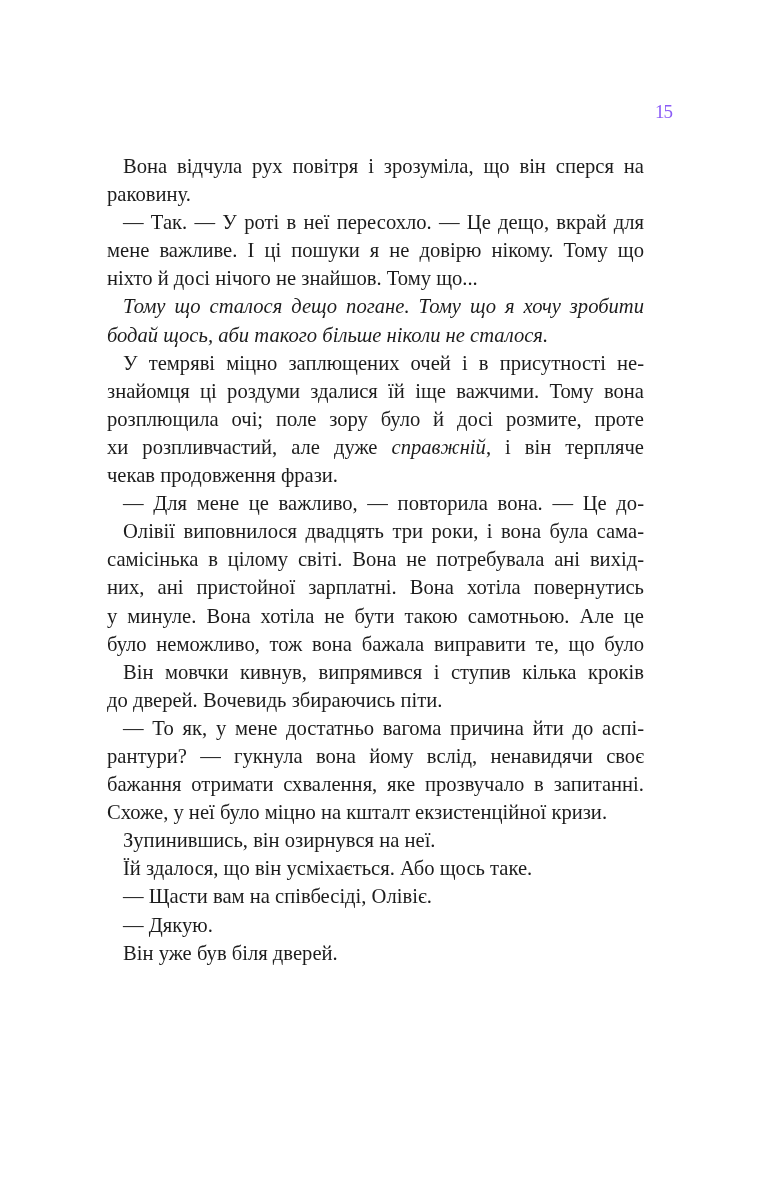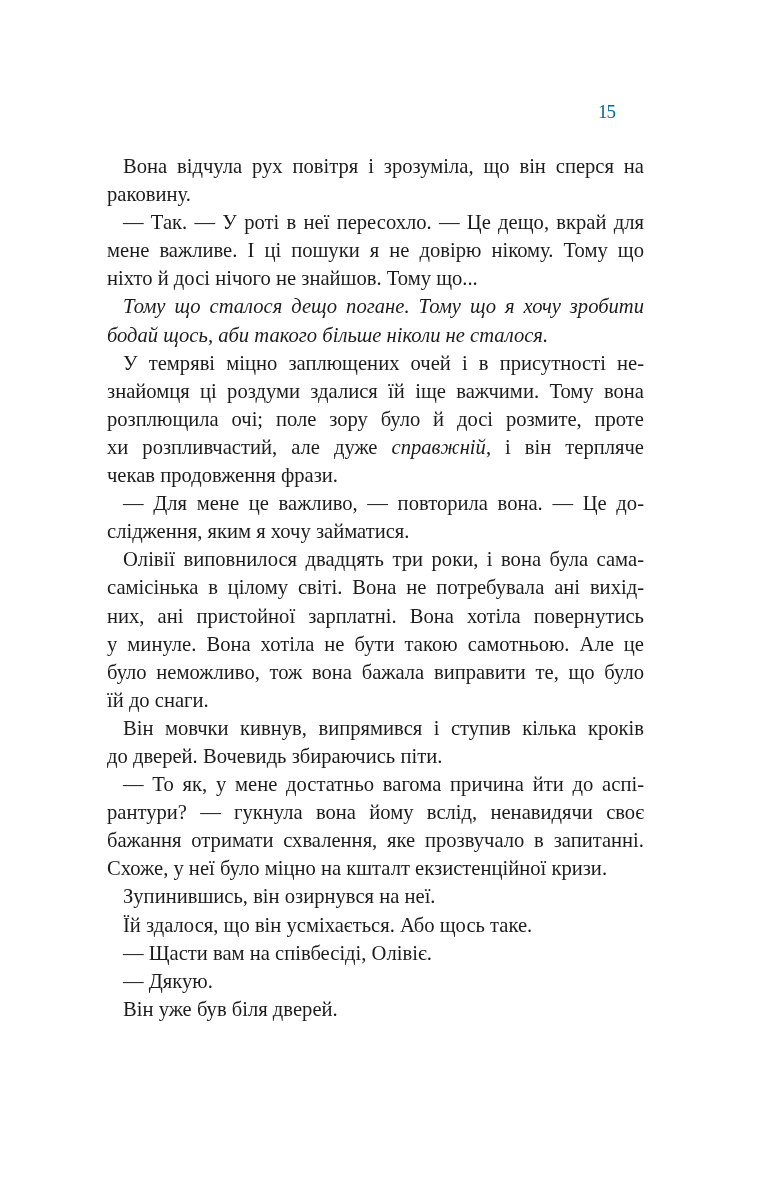--- a/index.html
+++ b/index.html
@@ -3,22 +3,22 @@
 <meta charset="utf-8">
 <style>
   html, body { margin: 0; padding: 0; }
   body {
     width: 765px; height: 1200px; background: #ffffff;
     position: relative; overflow: hidden;
     font-family: "Liberation Serif", "DejaVu Serif", serif;
     color: #1c1c1c;
   }
   .page-number {
-    position: absolute; top: 101px; left: 598px;
-    font-size: 19px; letter-spacing: -1px; color: #0369a1;
+    position: absolute; top: 101px; left: 655px;
+    font-size: 19px; letter-spacing: -1px; color: #8b5cf6;
   }
   .text-block {
     position: absolute; left: 107px; top: 152px; width: 537px;
     font-size: 20.6px; line-height: 28.1px;
   }
   .line {
     display: block; white-space: nowrap; height: 28.1px;
     text-align: justify; text-align-last: justify;
   }
   .line.last { text-align-last: left; }
@@ -38,27 +38,25 @@
       <div class="line">мене важливе. І ці пошуки я не довірю нікому. Тому що</div>
       <div class="line last">ніхто й досі нічого не знайшов. Тому що...</div>
       <div class="line indent italic">Тому що сталося дещо погане. Тому що я хочу зробити</div>
       <div class="line last italic">бодай щось, аби такого більше ніколи не сталося.</div>
       <div class="line indent">У темряві міцно заплющених очей і в присутності не-</div>
       <div class="line">знайомця ці роздуми здалися їй іще важчими. Тому вона</div>
       <div class="line">розплющила очі; поле зору було й досі розмите, проте</div>
       <div class="line"><span>хи розпливчастий, але дуже </span><span class="em">справжній</span><span>, і він терпляче</span></div>
       <div class="line last">чекав продовження фрази.</div>
       <div class="line indent">— Для мене це важливо, — повторила вона. — Це до-</div>
-      <div class="line last">слідження, яким я хочу займатися.</div>
       <div class="line indent">Олівії виповнилося двадцять три роки, і вона була сама-</div>
       <div class="line">самісінька в цілому світі. Вона не потребувала ані вихід-</div>
       <div class="line">них, ані пристойної зарплатні. Вона хотіла повернутись</div>
       <div class="line">у минуле. Вона хотіла не бути такою самотньою. Але це</div>
       <div class="line">було неможливо, тож вона бажала виправити те, що було</div>
-      <div class="line last">їй до снаги.</div>
       <div class="line indent">Він мовчки кивнув, випрямився і ступив кілька кроків</div>
       <div class="line last">до дверей. Вочевидь збираючись піти.</div>
       <div class="line indent">— То як, у мене достатньо вагома причина йти до аспі-</div>
       <div class="line">рантури? — гукнула вона йому вслід, ненавидячи своє</div>
       <div class="line">бажання отримати схвалення, яке прозвучало в запитанні.</div>
       <div class="line last">Схоже, у неї було міцно на кшталт екзистенційної кризи.</div>
       <div class="line indent last">Зупинившись, він озирнувся на неї.</div>
       <div class="line indent last">Їй здалося, що він усміхається. Або щось таке.</div>
       <div class="line indent last">— Щасти вам на співбесіді, Олівіє.</div>
       <div class="line indent last">— Дякую.</div>

